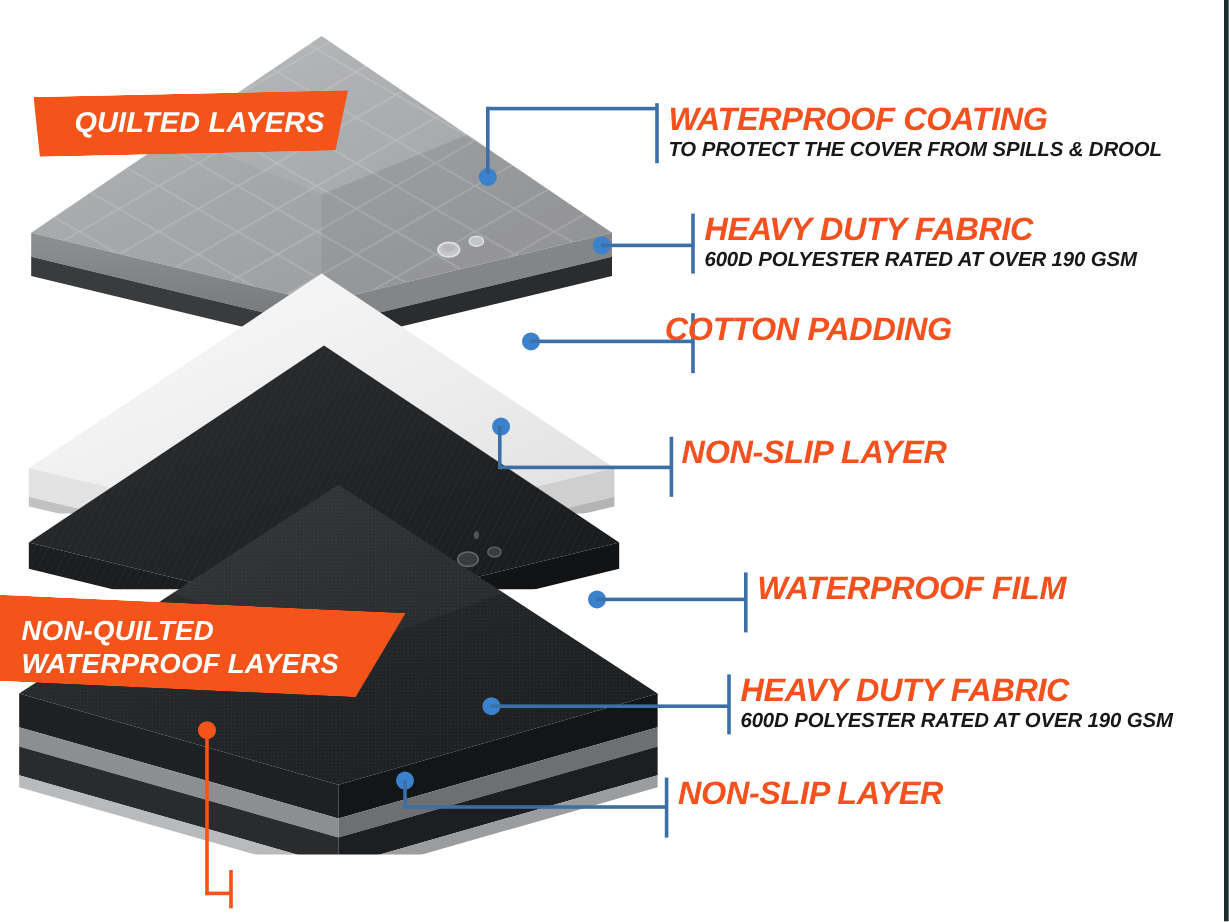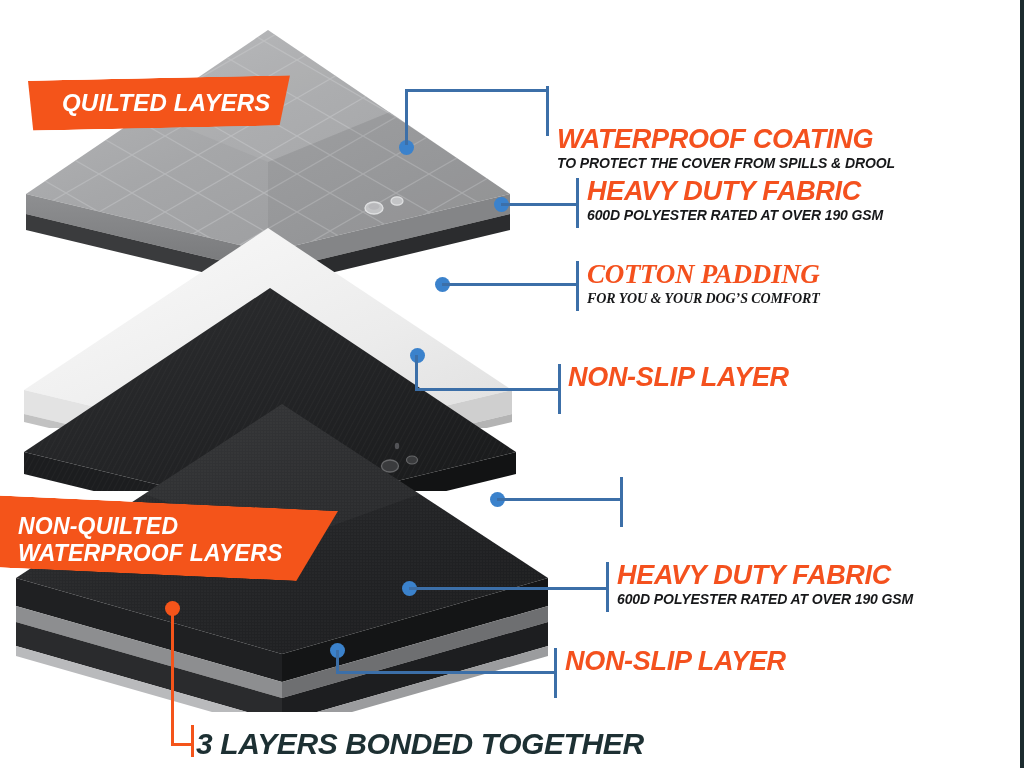--- a/index.html
+++ b/index.html
@@ -28,21 +28,21 @@
     font-size:27px;
     letter-spacing:-0.3px;
     line-height:1;
     white-space:nowrap;
     text-transform:uppercase;
   }
   .callout .sub {
     color:#17181a;
     font-weight:bold;
     font-style:italic;
-    font-size:14px;
+    font-size:17px;
     letter-spacing:-0.1px;
     line-height:1.1;
     white-space:nowrap;
     margin-top:3px;
     text-transform:uppercase;
   }
   .vbar {
     position:absolute;
     width:3px;
     background:#3C6FA8;
@@ -260,46 +260,45 @@
   <span class="dot" style="left:330px; top:643px;"></span>
   <span class="vline" style="left:336px; top:650px; height:24px;"></span>
   <span class="hline" style="left:336px; top:671px; width:220px;"></span>
   <span class="vbar" style="left:554px; top:648px; height:50px;"></span>
 
   <span class="dot orange" style="left:165px; top:601px;"></span>
   <span class="vline orange" style="left:171px; top:608px; height:138px;"></span>
   <span class="hline orange" style="left:171px; top:743px; width:22px;"></span>
   <span class="vbar orange" style="left:191px; top:725px; height:32px;"></span>
 
-  <div class="callout" style="left:557px; top:86px;margin-top:40px;">
+  <div class="callout" style="left:557px; top:86px;">
     <div class="ttl">WATERPROOF COATING</div>
     <div class="sub">TO PROTECT THE COVER FROM SPILLS &amp; DROOL</div>
   </div>
 
   <div class="callout" style="left:587px; top:178px;">
     <div class="ttl">HEAVY DUTY FABRIC</div>
     <div class="sub">600D POLYESTER RATED AT OVER 190 GSM</div>
   </div>
 
-  <div class="callout" style="left:587px; top:261px;font-family:Liberation Serif, serif;">
+  <div class="callout" style="left:554px; top:261px;">
     <div class="ttl">COTTON PADDING</div>
-    <div class="sub">FOR YOU &amp; YOUR DOG’S COMFORT</div>
   </div>
 
   <div class="callout" style="left:568px; top:364px;">
     <div class="ttl">NON-SLIP LAYER</div>
   </div>
 
   <div class="callout" style="left:631px; top:477px;">
+    <div class="ttl">WATERPROOF FILM</div>
   </div>
 
   <div class="callout" style="left:617px; top:562px;">
     <div class="ttl">HEAVY DUTY FABRIC</div>
     <div class="sub">600D POLYESTER RATED AT OVER 190 GSM</div>
   </div>
 
   <div class="callout" style="left:565px; top:648px;">
     <div class="ttl">NON-SLIP LAYER</div>
   </div>
 
-  <div id="bottom-caption">3 LAYERS BONDED TOGETHER</div>
 
 </div>
 
 </body></html>

